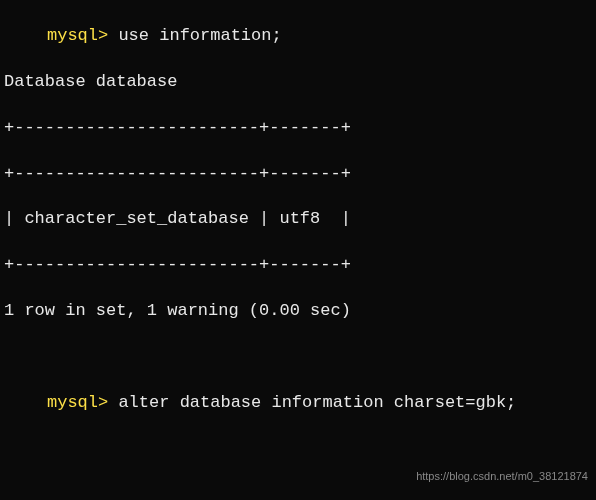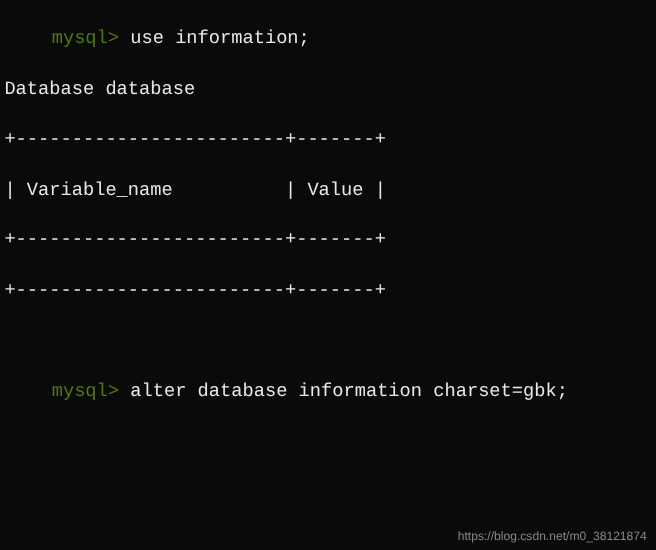--- a/index.html
+++ b/index.html
@@ -12,46 +12,47 @@
     font-family: "Courier New", Consolas, monospace;
     font-size: 17px;
     line-height: 1.35;
     overflow: hidden;
   }
   .term {
     padding: 2px 0 0 4px;
     white-space: pre;
   }
   .prompt {
-    color: #4d7c0f;
+    color: #fde047;
     padding-left: 43px;
   }
   .row {
     display: block;
   }
   .watermark {
     position: absolute;
-    bottom: 4px;
+    bottom: 16px;
     right: 8px;
     color: #888;
     font-size: 11px;
     font-family: Arial, sans-serif;
     margin-left: 29px;
   }
 </style>
 </head>
 <body>
 
 <div class="term">
 <span class="row"><span class="prompt">mysql&gt;</span> <span>use information;</span></span>
 <span class="row">Database database</span>
 <span class="row">+------------------------+-------+</span>
-<span class="row">| Variable_name          | Value |</span>
 <span class="row">+------------------------+-------+</span>
+<span class="row">| character_set_database | utf8  |</span>
 <span class="row">+------------------------+-------+</span>
+<span class="row">1 row in set, 1 warning (0.00 sec)</span>
 <span class="row"> </span>
 <span class="row"><span class="prompt">mysql&gt;</span> <span>alter database information charset=gbk;</span></span>
 
 
 
 
 
 
 
 

